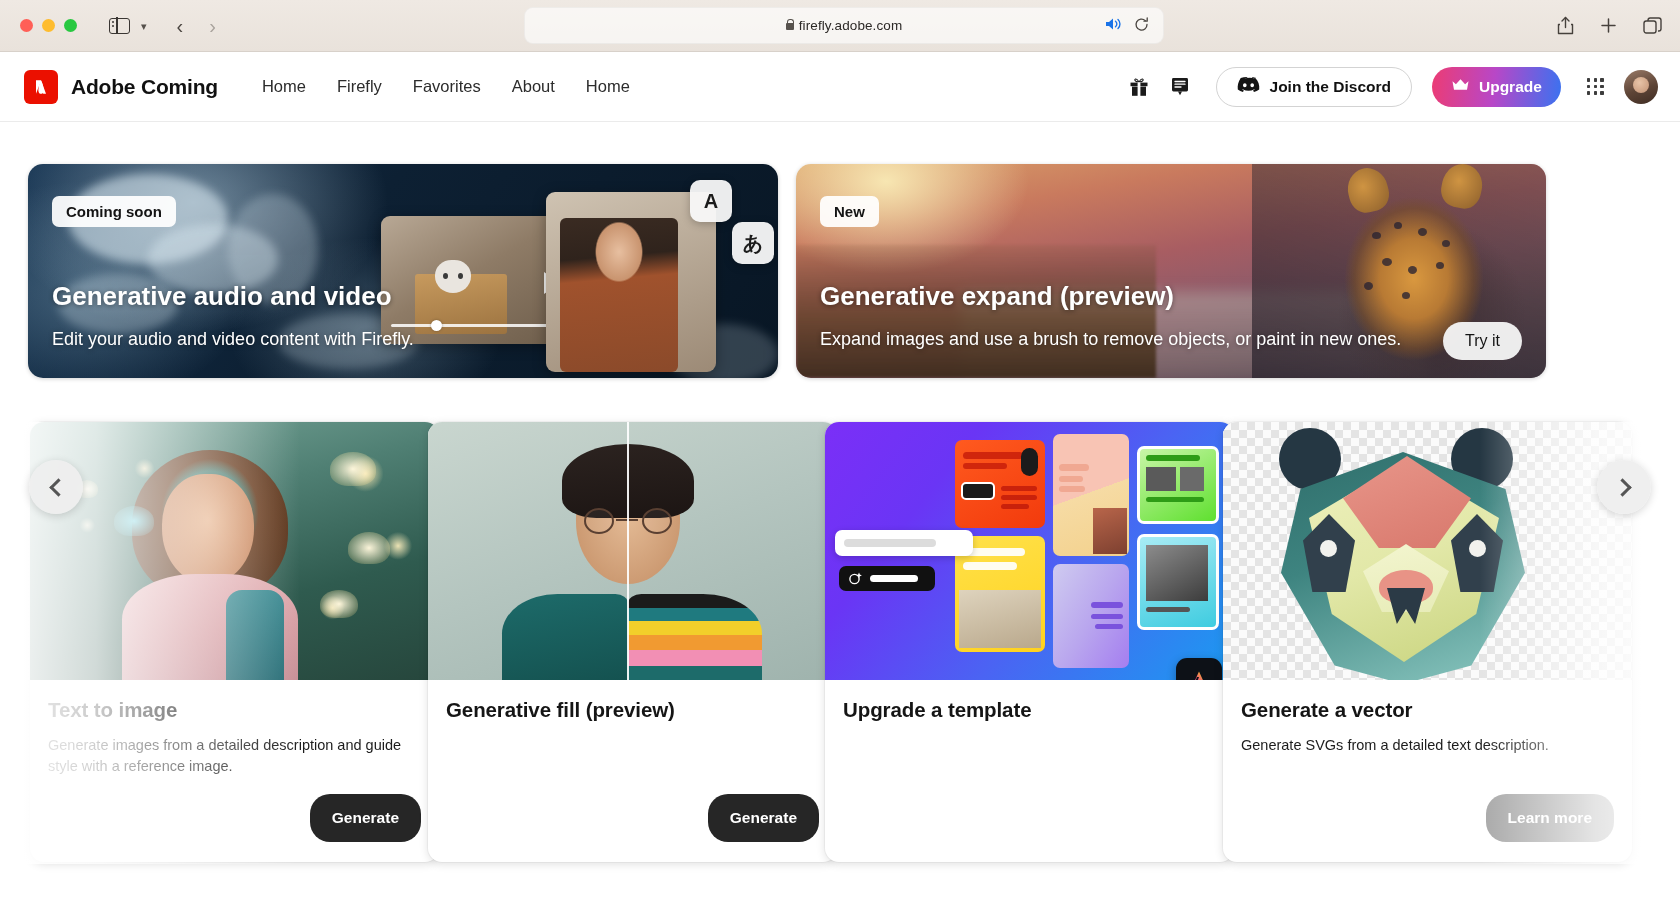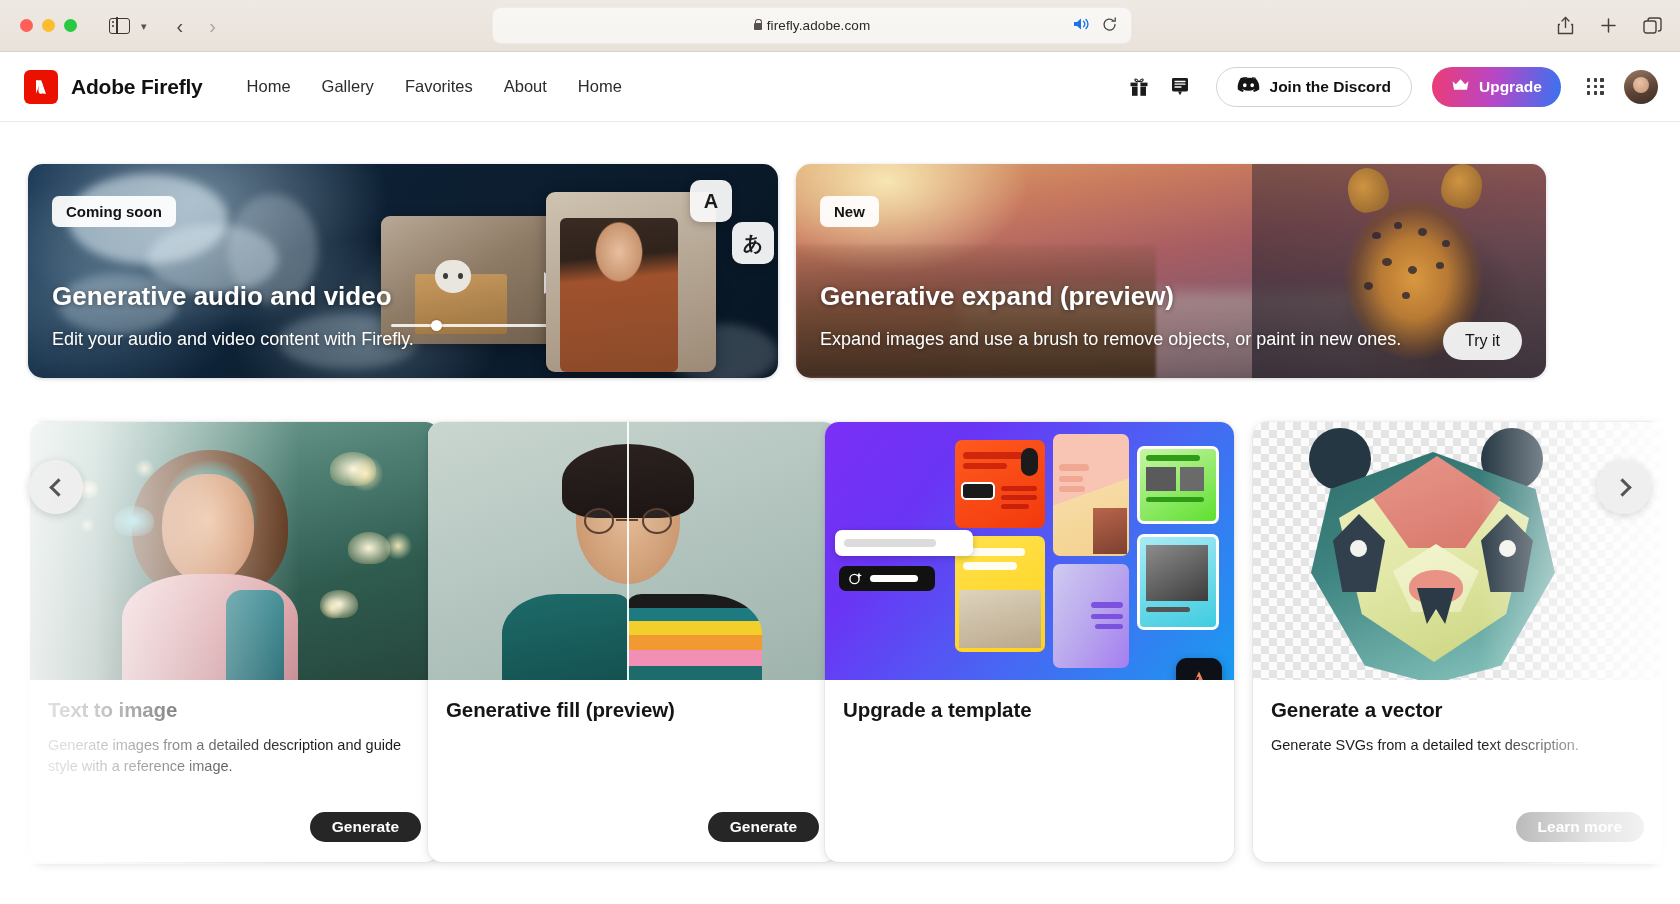--- a/index.html
+++ b/index.html
@@ -46,21 +46,21 @@
     box-shadow: 0 4px 0 #3a3633;
   }
   .chev-small {
     font-size: 11px; color: #55504b; margin-left: 9px; margin-top: 1px;
   }
   .nav-arrows { display: flex; gap: 26px; margin-left: 30px; }
   .navarrow { font-size: 20px; line-height: 1; color: #4a4540; font-weight: 300; }
   .navarrow.fwd { color: #a9a39d; }
 
   .urlbar {
-    position: absolute; left: 492px; top: 7px;
+    position: absolute; left: 524px; top: 7px;
     width: 640px; height: 37px;
     background: rgba(255,255,255,0.62);
     border-radius: 9px;
     display: flex; align-items: center; justify-content: center;
     border: 1px solid rgba(0,0,0,0.045);
   }
   .urlbar-text {
     font-size: 13.5px; color: #2c2926; letter-spacing: .1px;
   }
   .lock-icon {
@@ -318,30 +318,30 @@
   }
   .fcard .body { padding: 18px 18px 0 18px; position: relative; height: 182px; }
   .fcard h3 {
     font-size: 20.5px; font-weight: 700; color: #151515;
     margin-bottom: 13px; letter-spacing: -.1px;
   }
   .fcard p { font-size: 14.5px; color: #1d1d1d; line-height: 1.45; }
   .cta {
     position: absolute; right: 18px; bottom: 20px;
     background: #262626; color: #fff;
-    border-radius: 20px; padding: 6px 22px;
+    border-radius: 20px; padding: 15px 22px;
     font-size: 15.5px; font-weight: 600;
     cursor: pointer; white-space: nowrap;
   }
   .cta.muted { background: #a8a8a8; }
 
   .c1 { left: 30px; }
   .c2 { left: 428px; }
   .c3 { left: 825px; }
-  .c4 { left: 1253px; }
+  .c4 { left: 1223px; }
 
   
   .th1 {
     background:
       radial-gradient(circle 26px at 82% 20%, rgba(255,236,180,.95), transparent 70%),
       radial-gradient(circle 20px at 90% 48%, rgba(255,240,190,.9), transparent 70%),
       radial-gradient(circle 17px at 74% 72%, rgba(255,238,185,.85), transparent 70%),
       radial-gradient(circle 14px at 28% 18%, rgba(255,240,200,.8), transparent 70%),
       radial-gradient(circle 11px at 14% 40%, rgba(255,245,210,.7), transparent 70%),
       linear-gradient(165deg, #7ba99c 0%, #4f7f73 34%, #2f5b4f 66%, #26463c 100%);
@@ -616,26 +616,26 @@
 </div>
 
 <div class="ff-header">
   <div class="brand">
     <span class="adobe-logo">
       <svg width="20" height="20" viewBox="0 0 20 20">
           <path d="M10 3.2 L15 16.8 L12.2 16.8 L10.9 13.1 L7.8 13.1 L10 7.6 L8.6 7.6 L5 16.8 L5 3.2 Z" fill="#fff"></path>
           <path d="M10 3.5c1.9 3.1 2.6 7.2 2.6 9.9 0 1.9-1.1 3.4-2.6 3.4s-2.6-1.5-2.6-3.4c0-2.7.7-6.8 2.6-9.9z" fill="#fff"></path>
         </svg>
     </span>
-    <span class="brand-name">Adobe Firefly</span>
+    <span class="brand-name">Adobe Coming</span>
   </div>
 
   <nav class="mainnav">
     <span class="navitem">Home</span>
-    <span class="navitem">Gallery</span>
+    <span class="navitem">Firefly</span>
     <span class="navitem">Favorites</span>
     <span class="navitem">About</span>
     <span class="navitem">Home</span>
   </nav>
 
   <div class="header-right">
     <span class="hicon">
       <svg width="22" height="22" viewBox="0 0 22 22">
           <path d="M11 6.2c-1-2.2-2.2-3.6-3.5-3.2-1.1.4-1 2 1 2.6 1 .3 1.9.5 2.5.6zM11 6.2c1-2.2 2.2-3.6 3.5-3.2 1.1.4 1 2-1 2.6-1 .3-1.9.5-2.5.6z" stroke="#1b1b1b" stroke-width="1.1" fill="none"></path>
           <rect x="2.5" y="6.6" width="17" height="3.6" fill="#1b1b1b"></rect>

